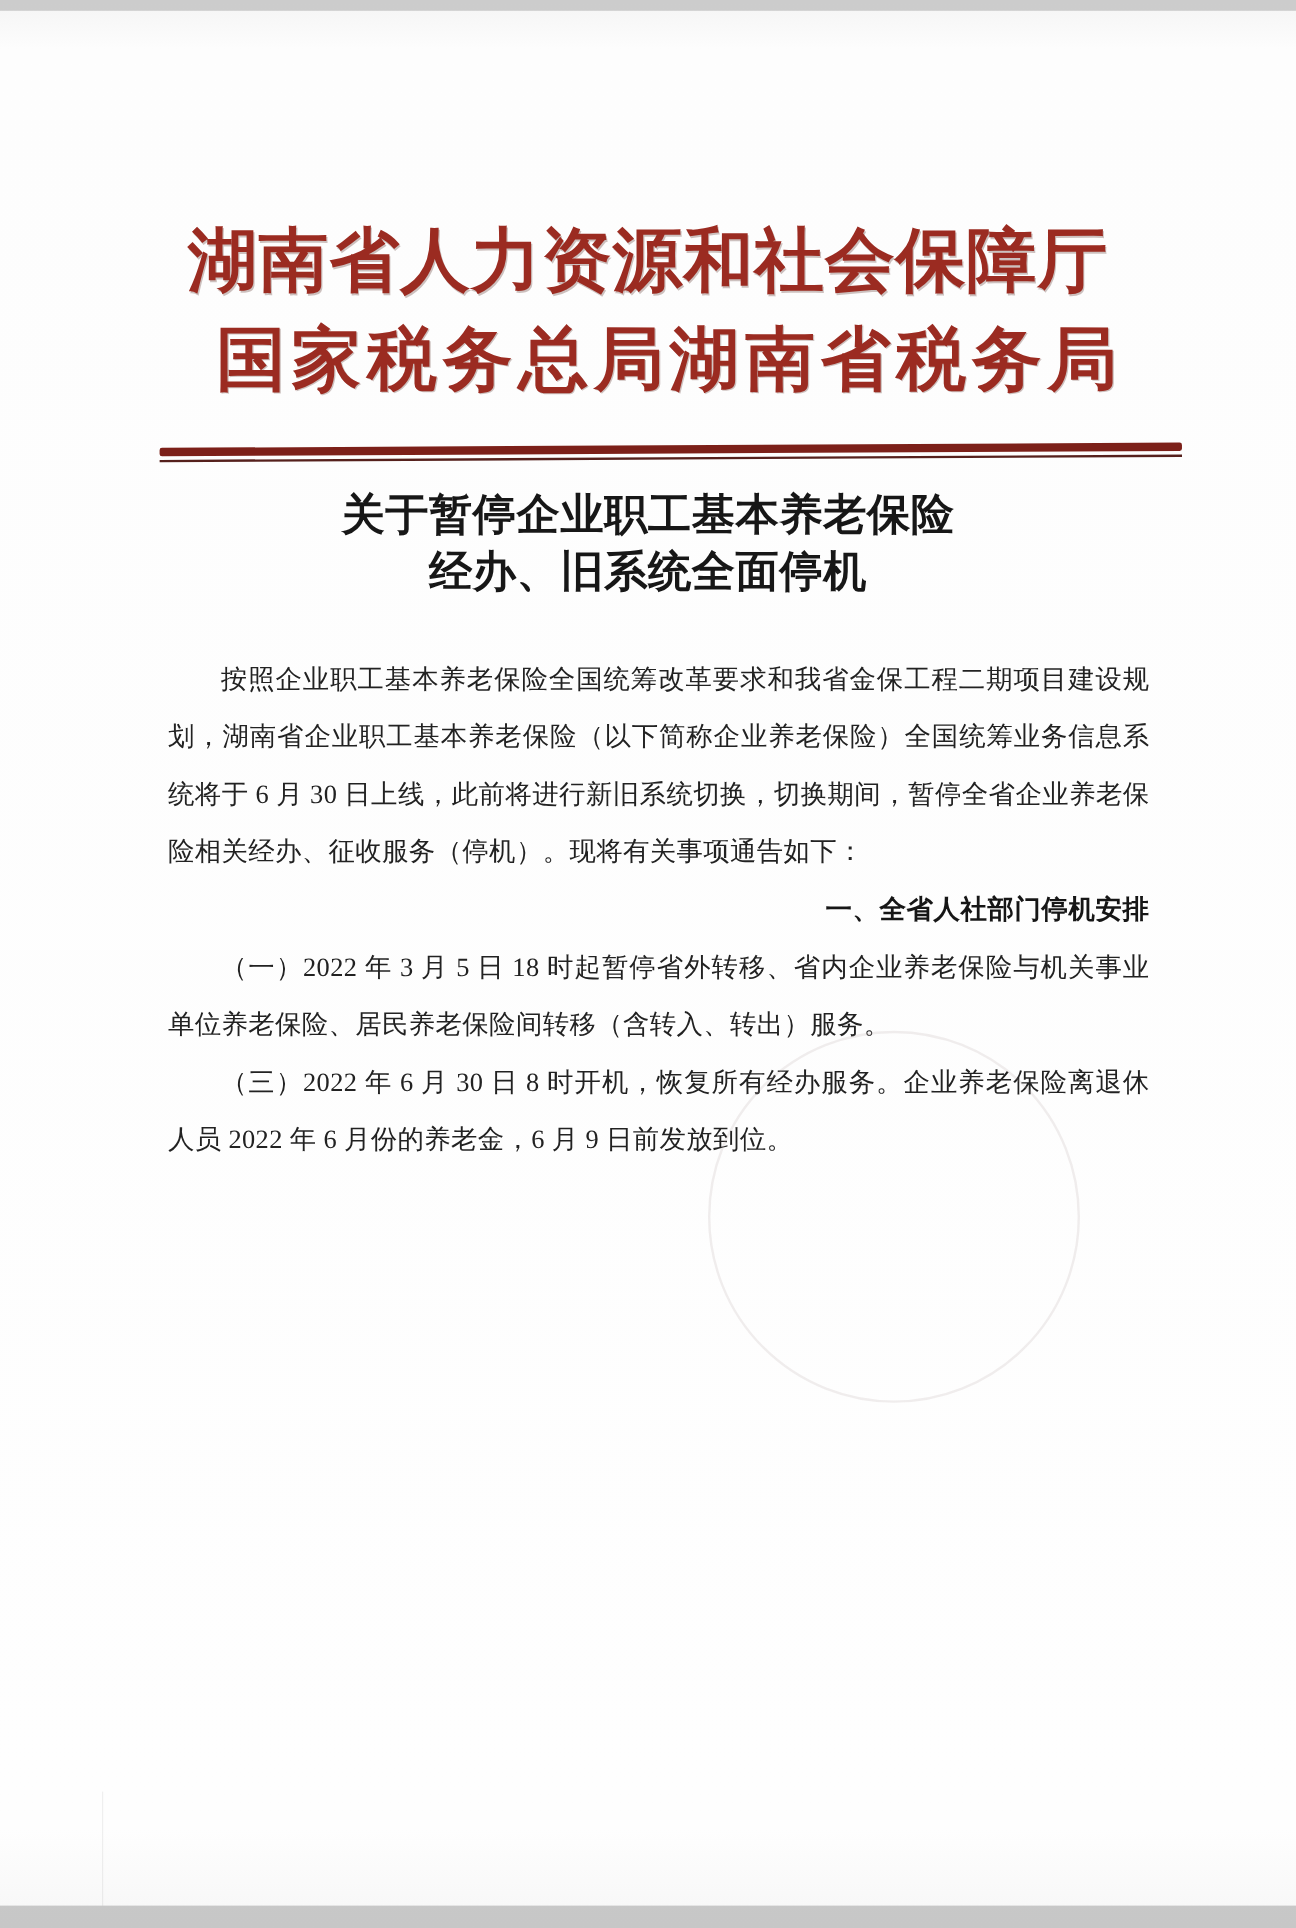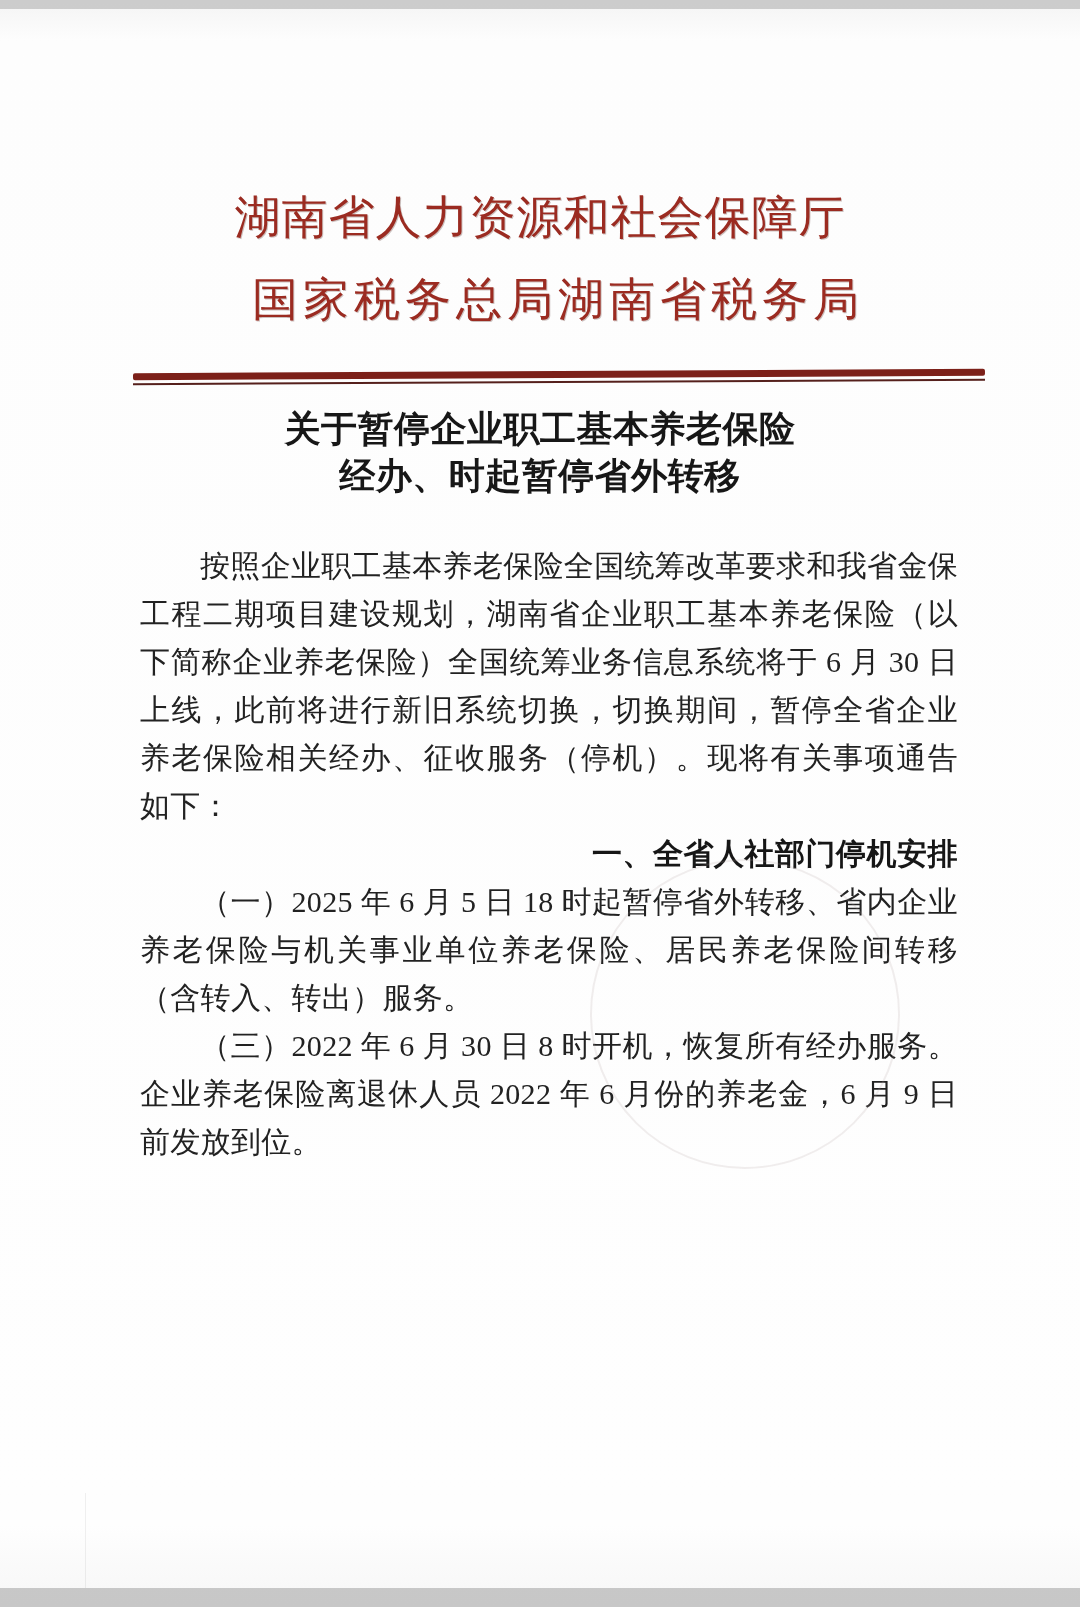--- a/index.html
+++ b/index.html
@@ -33,22 +33,22 @@
     left: 85px; bottom: 0;
     width: 1px; height: 95px;
     background: rgba(0,0,0,0.06);
   }
   .doc-header {
     padding-top: 168px;
     text-align: center;
     color: #9b2b21;
   }
   .hline {
-    font-weight: normal;
-    font-size: 46px;
+    font-weight: bold;
+    font-size: 58px;
     line-height: 82px;
     text-shadow: 1px 1px 0 rgba(60, 10, 5, 0.25);
     white-space: nowrap;
   }
   .hline1 { letter-spacing: 1px; }
   .hline2 { letter-spacing: 5px; margin-left: 36px; }
   .red-rule {
     position: relative;
     margin: 30px 95px 0 133px;
     height: 13px;
@@ -75,21 +75,21 @@
     display: block;
     font-size: 36px;
     line-height: 47px;
     letter-spacing: 0.5px;
   }
   .doc-body {
     margin: 42px 122px 0 140px;
     color: #222222;
   }
   .para {
-    font-size: 30px;
+    font-size: 22px;
     line-height: 48px;
     text-align: justify;
     text-indent: 2em;
     letter-spacing: 0.3px;
   }
   .para.heading {
     font-family: "Liberation Sans", "DejaVu Sans", sans-serif;
     font-weight: bold;
     text-align: right;
     color: #161616;
@@ -107,24 +107,24 @@
 
     <header class="doc-header">
       <div class="hline hline1">湖南省人力资源和社会保障厅</div>
       <div class="hline hline2">国家税务总局湖南省税务局</div>
     </header>
 
     <div class="red-rule"></div>
 
     <h1 class="doc-title">
       <span class="title-line">关于暂停企业职工基本养老保险</span>
-      <span class="title-line">经办、时起暂停省外转移</span>
+      <span class="title-line">经办、旧系统全面停机</span>
     </h1>
 
     <main class="doc-body">
       <p class="para">按照企业职工基本养老保险全国统筹改革要求和我省金保工程二期项目建设规划，湖南省企业职工基本养老保险（以下简称企业养老保险）全国统筹业务信息系统将于 6 月 30 日上线，此前将进行新旧系统切换，切换期间，暂停全省企业养老保险相关经办、征收服务（停机）。现将有关事项通告如下：</p>
       <p class="para heading">一、全省人社部门停机安排</p>
-      <p class="para">（一）2025 年 6 月 5 日 18 时起暂停省外转移、省内企业养老保险与机关事业单位养老保险、居民养老保险间转移（含转入、转出）服务。</p>
+      <p class="para">（一）2022 年 3 月 5 日 18 时起暂停省外转移、省内企业养老保险与机关事业单位养老保险、居民养老保险间转移（含转入、转出）服务。</p>
       <p class="para">（三）2022 年 6 月 30 日 8 时开机，恢复所有经办服务。企业养老保险离退休人员 2022 年 6 月份的养老金，6 月 9 日前发放到位。</p>
     </main>
 
   </div>
 </div>
 
 </body></html>

